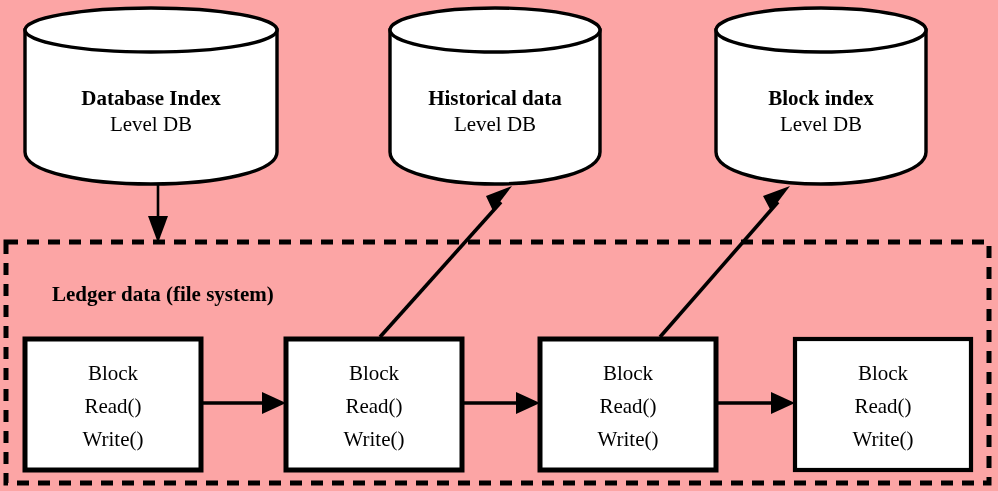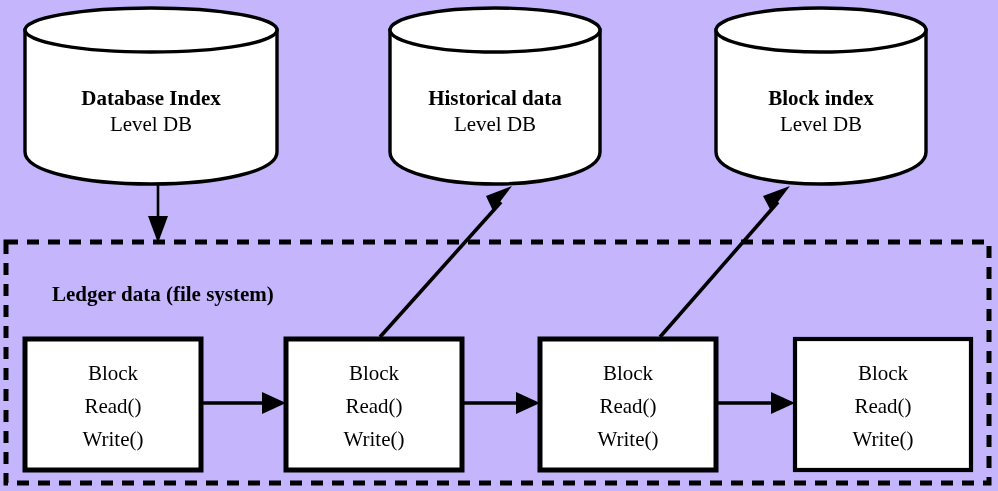--- a/index.html
+++ b/index.html
@@ -10,21 +10,21 @@
   body {
     width: 998px;
     height: 491px;
     font-family: "Liberation Serif", serif;
     overflow: hidden;
   }
   #diagram-root {
     position: relative;
     width: 998px;
     height: 491px;
-    background: #c4b5fd;
+    background: #fca5a5;
   }
   svg#diagram {
     display: block;
     width: 998px;
     height: 491px;
   }
   .cyl-body {
     fill: #ffffff;
     stroke: #000000;
     stroke-width: 3.4;

